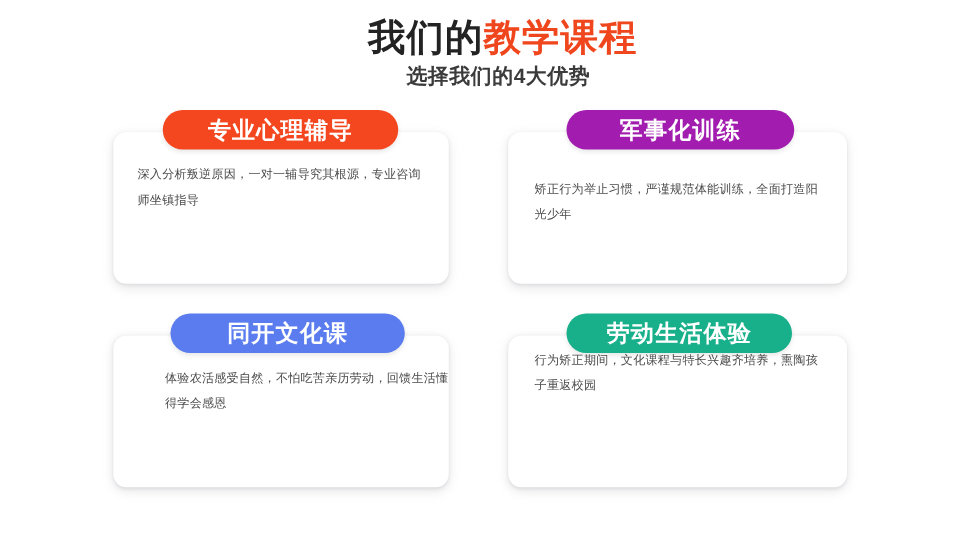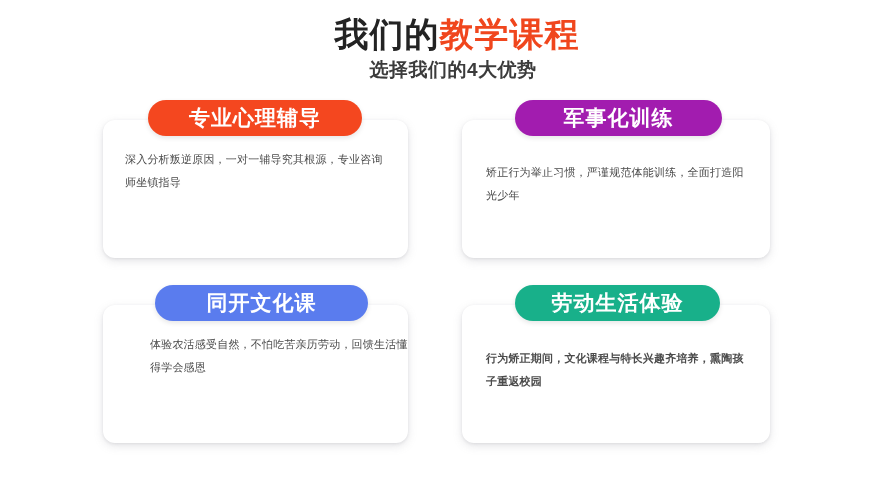--- a/index.html
+++ b/index.html
@@ -89,21 +89,21 @@
   .card-body {
     position: absolute;
     font-size: 11px;
     line-height: 23px;
     color: #4b4b4b;
     letter-spacing: 0.2px;
   }
   .body-1 { left: 125px; top: 148px; width: 264px; }
   .body-2 { left: 486px; top: 148px; width: 268px; margin-top: 13px; }
   .body-3 { left: 110px; top: 333px; width: 264px; margin-left: 40px; }
-  .body-4 { left: 486px; top: 347px; width: 268px; font-weight: bold; }
+  .body-4 { left: 486px; top: 317px; width: 268px; }
 
   .card-body p { margin: 0; }
 </style>
 </head>
 <body>
 
 <div id="stage">
 
   <div class="header">
     <div class="main-title"><span class="title-dark">我们的</span><span class="title-accent">教学课程</span></div>

